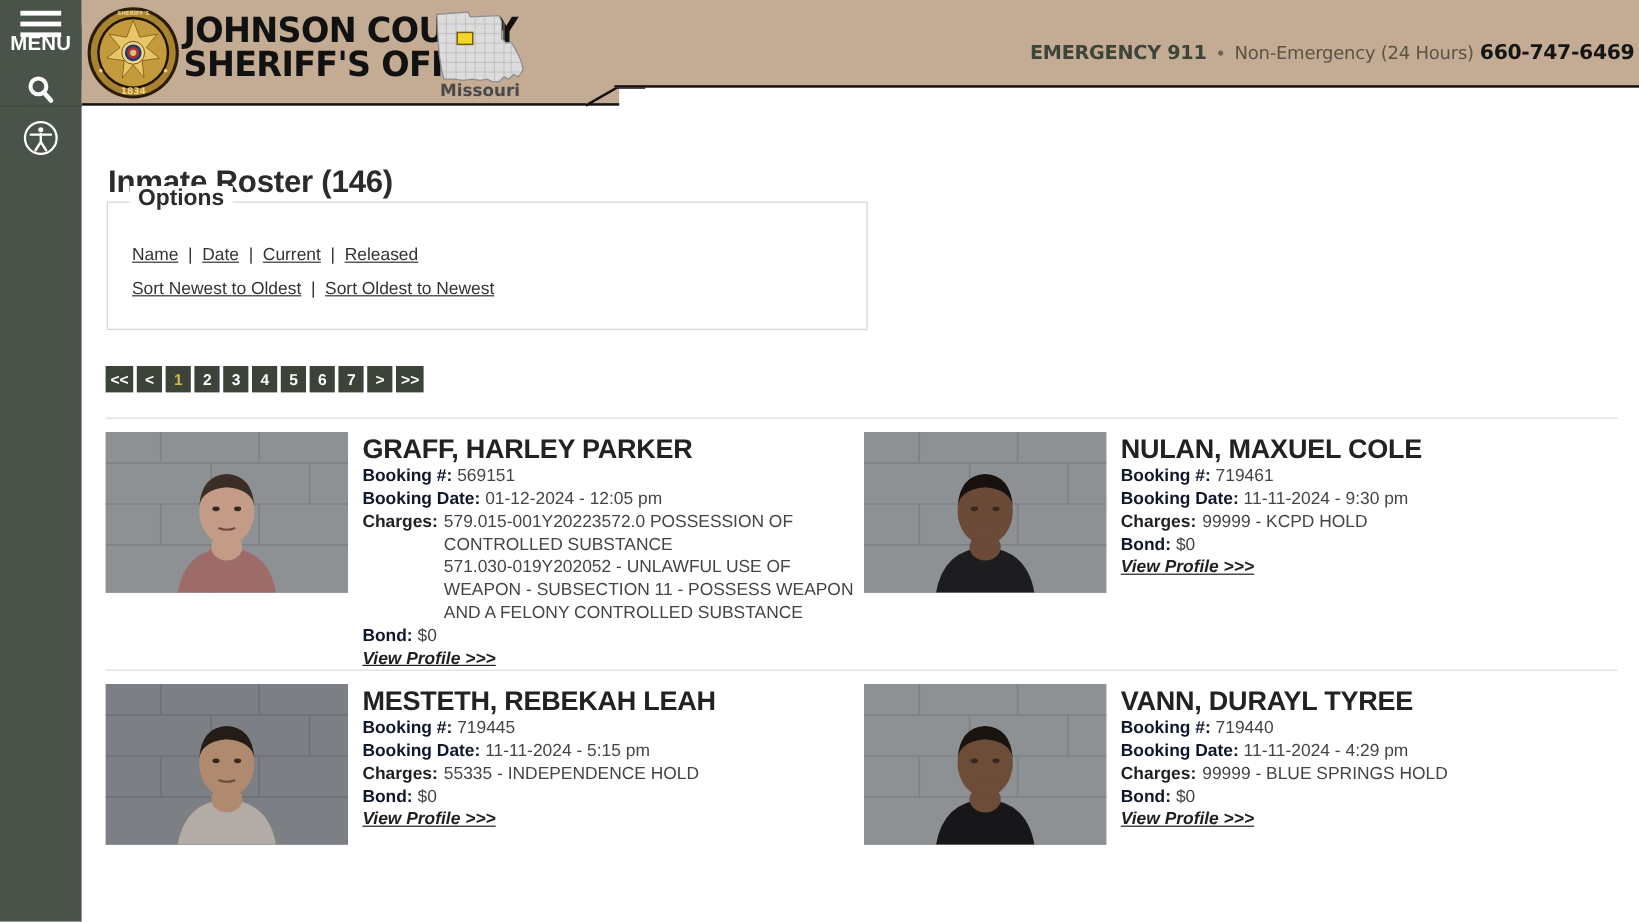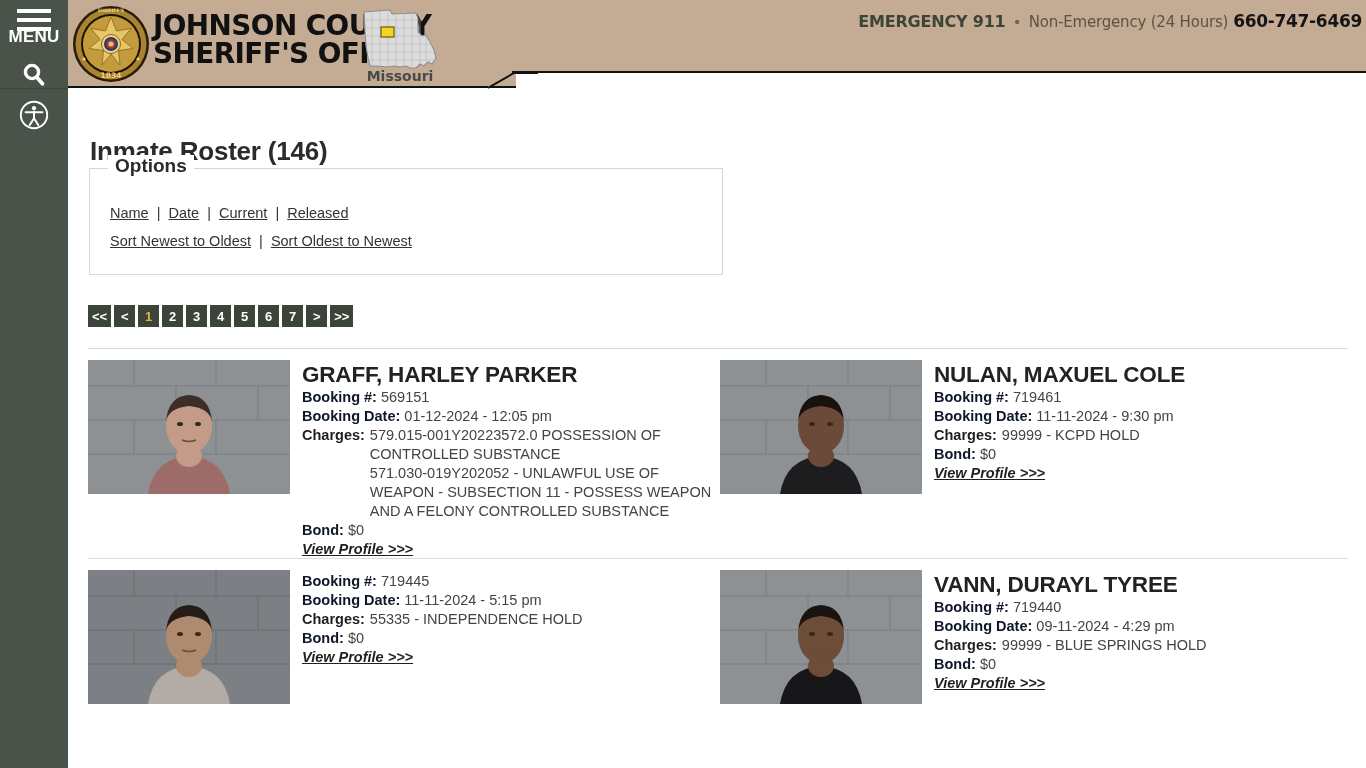--- a/index.html
+++ b/index.html
@@ -136,21 +136,21 @@
     text-align: center;
     font-family: "DejaVu Sans", sans-serif;
     font-weight: bold;
     font-size: 14px;
     color: #4a4a4a;
     z-index: 6;
   }
 
   #contact-strip {
     position: absolute;
-    right: 4px; top: 11px;
+    right: 4px; top: 34px;
     z-index: 6;
     white-space: nowrap;
     display: flex;
     align-items: baseline;
   }
   #emergency-label {
     font-family: "DejaVu Sans", sans-serif;
     font-weight: bold;
     font-size: 16px;
     color: #3d4438;
@@ -570,20 +570,21 @@
     <path d="M60 134 Q66 98 101 96 Q136 98 142 134 Z" fill="#b3aca6"></path>
     <ellipse cx="101" cy="96" rx="13" ry="11" fill="#b08a6e"></ellipse>
     <ellipse cx="101" cy="66" rx="23" ry="28" fill="#b08a6e"></ellipse>
     <path d="M78 62 Q80 36 101 35 Q122 36 124 62 Q122 48 101 46 Q80 48 78 62 Z" fill="#241c16"></path>
     <ellipse cx="92" cy="64" rx="3" ry="2" fill="#34291f"></ellipse>
     <ellipse cx="110" cy="64" rx="3" ry="2" fill="#34291f"></ellipse>
     <path d="M94 80 Q101 83 108 80" stroke="#6b4b3c" stroke-width="1.6" fill="none"></path>
   </svg>
             </div>
     <div class="inmate-info">
+      <div class="inmate-name">MESTETH, REBEKAH LEAH</div>
       <div class="field-line">
         <span class="field-label">Booking #:</span>
         <span>719445</span>
       </div>
       <div class="field-line">
         <span class="field-label">Booking Date:</span>
         <span>11-11-2024 - 5:15 pm</span>
       </div>
       <div class="charges-line">
         <span class="charges-label">Charges:</span>
@@ -624,21 +625,21 @@
   </svg>
             </div>
     <div class="inmate-info">
       <div class="inmate-name">VANN, DURAYL TYREE</div>
       <div class="field-line">
         <span class="field-label">Booking #:</span>
         <span>719440</span>
       </div>
       <div class="field-line">
         <span class="field-label">Booking Date:</span>
-        <span>09-11-2024 - 4:29 pm</span>
+        <span>11-11-2024 - 4:29 pm</span>
       </div>
       <div class="charges-line">
         <span class="charges-label">Charges:</span>
         <span class="charges-values">
                   <span class="charge-item">99999 - BLUE SPRINGS HOLD</span>
                 </span>
       </div>
       <div class="field-line">
         <span class="field-label">Bond:</span>
         <span>$0</span>

